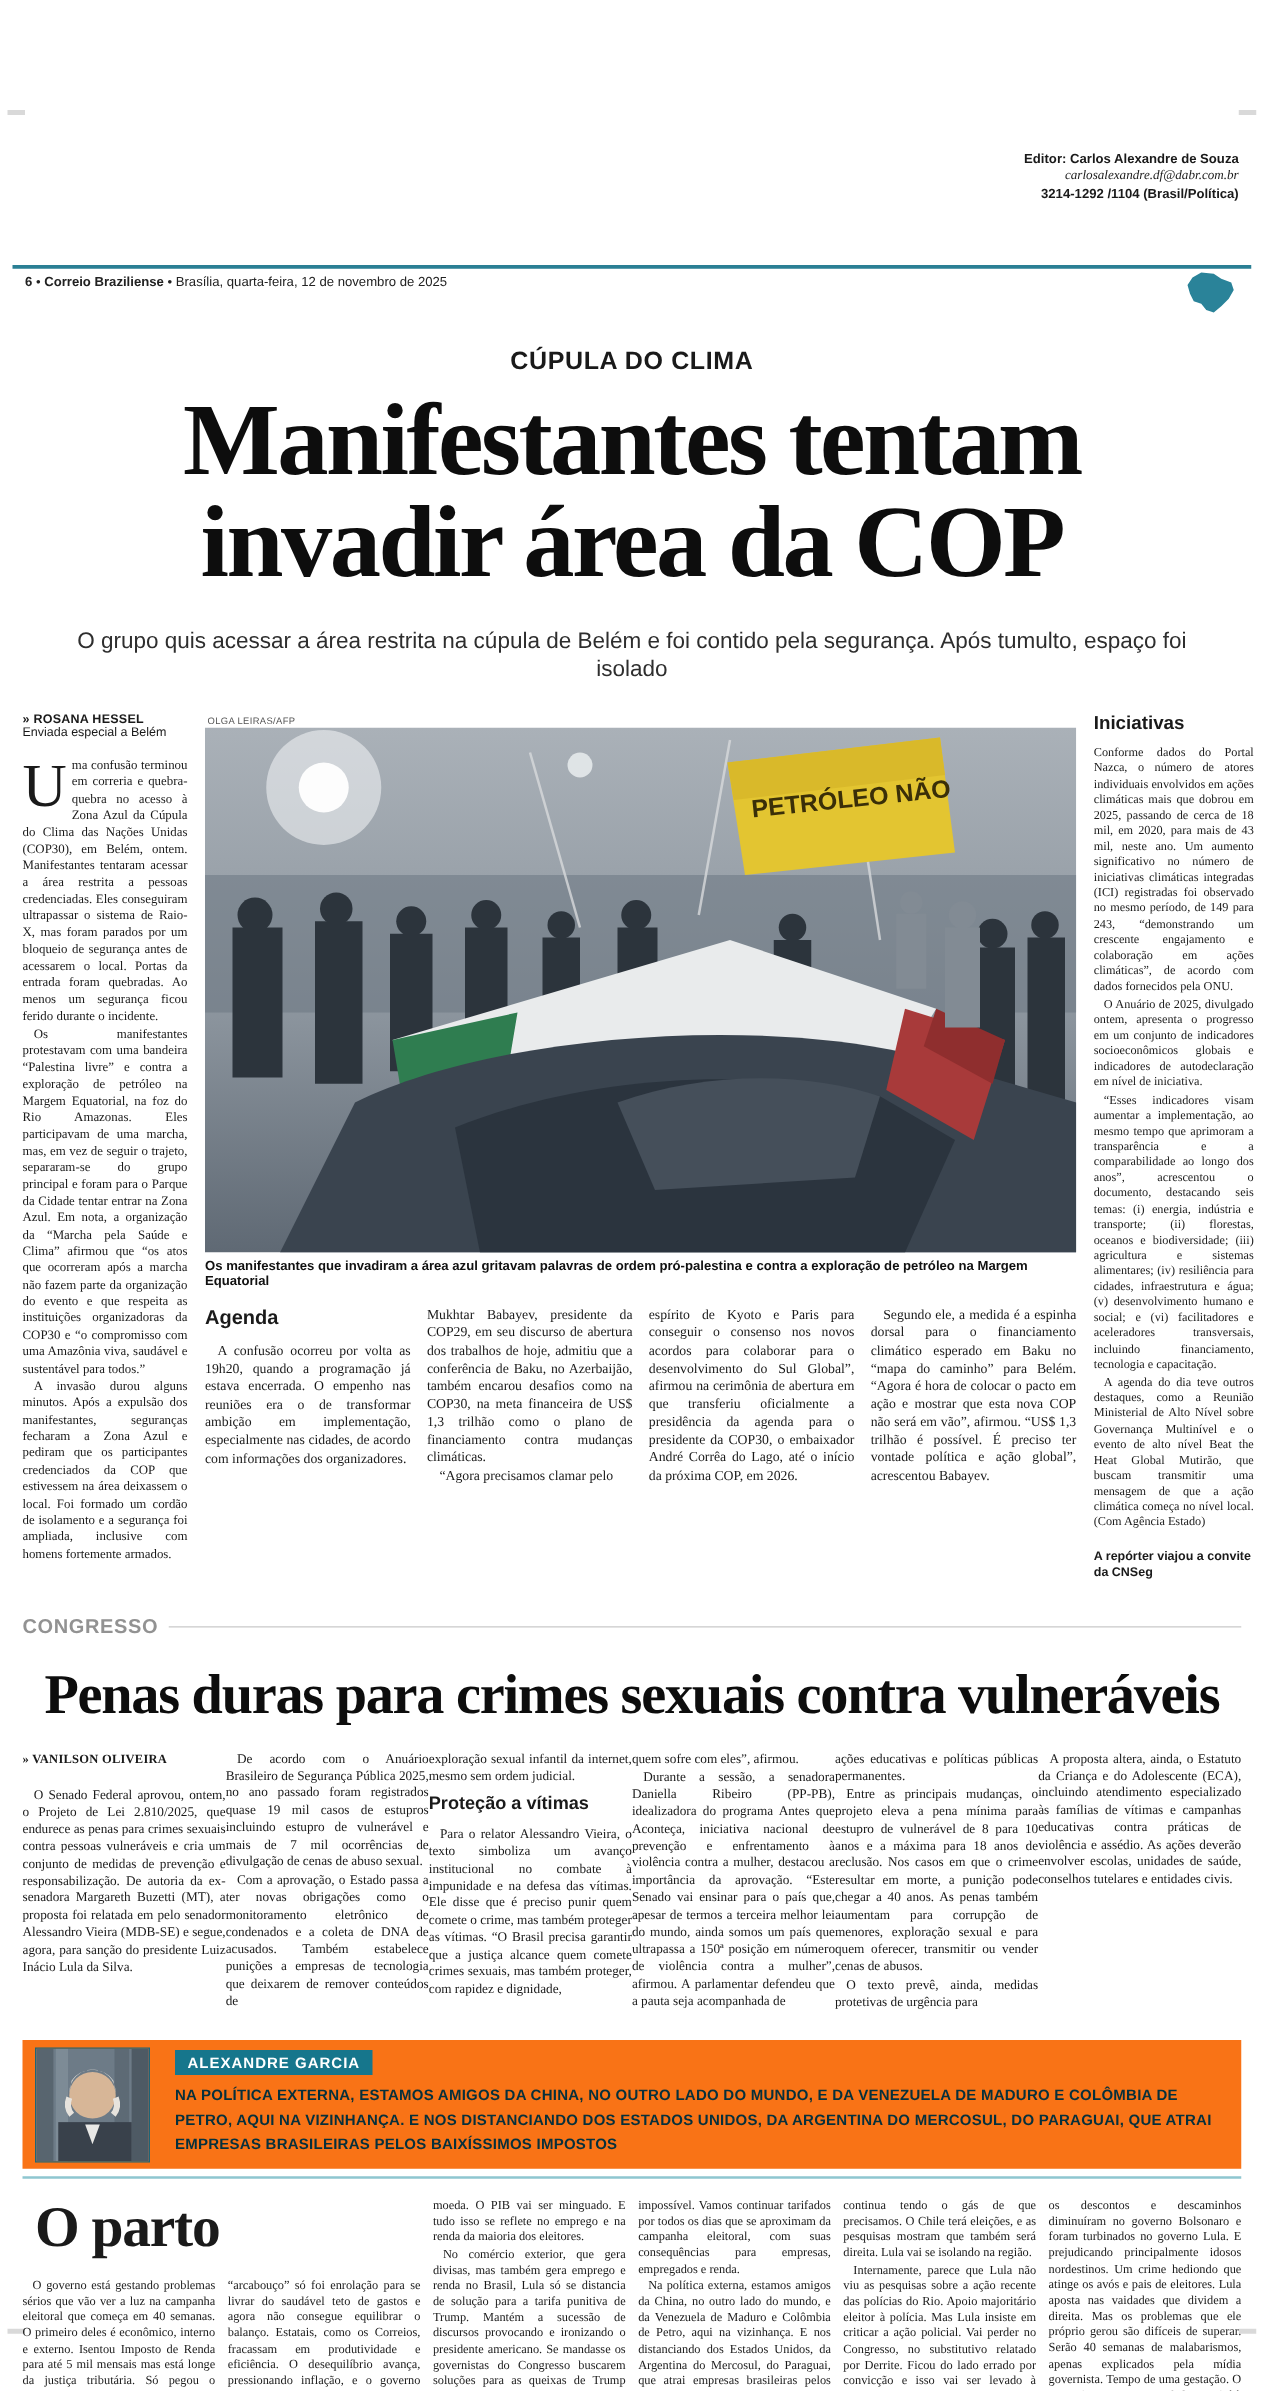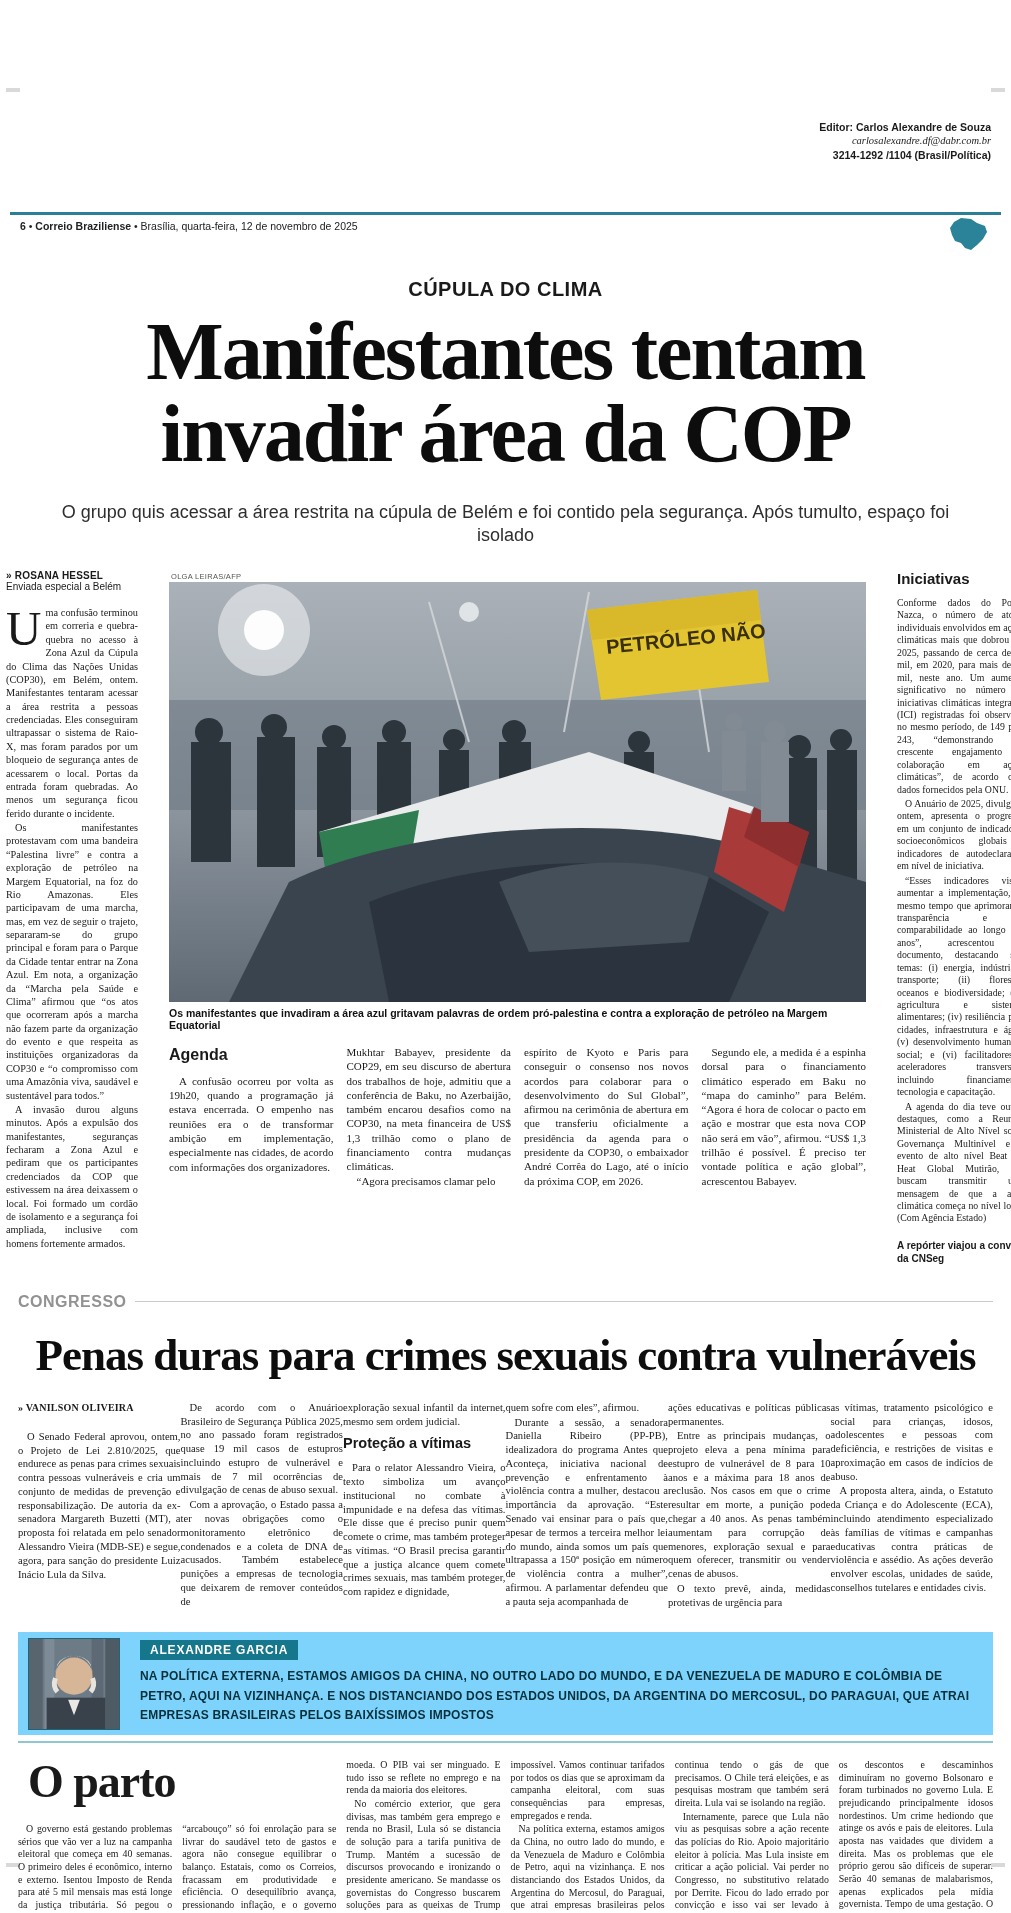--- a/index.html
+++ b/index.html
@@ -22,21 +22,21 @@
   .teal-rule { height:3px; background:#2a7f94; margin:0 10px; }
   .folio-row { position:relative; padding:5px 20px 0 20px; font-size:10.5px; color:#222; }
   .folio b { font-weight:700; }
   .map-icon { position:absolute; right:22px; top:2px; }
 
   
   .kicker { text-align:center; font-size:20px; font-weight:700; letter-spacing:.5px; margin-top:46px; }
   .headline { text-align:center; font-family:"Liberation Serif", serif; font-weight:700; font-size:82px; line-height:1.0; letter-spacing:-2px; color:#0d0d0d; margin-top:10px; }
   .subhead { text-align:center; font-size:18px; color:#2e2e2e; margin:26px 40px 0 40px; line-height:1.25; }
 
-  .lead-body { display:flex; gap:31px; margin:24px 18px 0 6px; }
+  .lead-body { display:flex; gap:14px; margin:24px 18px 0 18px; }
   .lcol { width:132px; flex:none; }
   .byline { font-size:10px; font-weight:700; letter-spacing:.2px; }
   .byline-role { font-size:10px; margin-bottom:14px; }
   .serif-col { font-family:"Liberation Serif", serif; font-size:10.3px; line-height:1.3; text-align:justify; }
   .serif-col p { margin-bottom:1px; }
   .serif-col p.ind { text-indent:9px; }
   .dropcap { float:left; font-family:"Liberation Serif", serif; font-size:49px; line-height:.82; font-weight:400; padding:3px 4px 0 0; }
 
   .mid { width:697px; flex:none; }
   .credit { font-size:7.5px; color:#555; letter-spacing:.3px; margin:2px 0 1px 2px; }
@@ -61,21 +61,21 @@
   .sec-line { flex:1; height:1px; background:#c9c9c9; }
   .congresso h2 { font-family:"Liberation Serif", serif; font-weight:700; font-size:45px; letter-spacing:-1px; text-align:center; margin:18px 0 20px 0; color:#0d0d0d; }
   .ccols { display:flex; gap:0; }
   .ccol { flex:1 1 0; font-family:"Liberation Serif", serif; font-size:10.6px; line-height:1.3; text-align:justify; }
   .ccol p { text-indent:9px; margin-bottom:1px; }
   .ccol p.noind { text-indent:0; }
   .ccol .byline { display:block; margin-bottom:16px; }
   .ccol h4 { font-family:"Liberation Sans", sans-serif; font-size:14.5px; margin:6px 0 8px 0; }
 
   
-  .garcia { position:relative; margin:22px 18px 0 18px; background:#7dd3fc; min-height:102px; padding:8px 14px 10px 122px; }
+  .garcia { position:relative; margin:22px 18px 0 18px; background:#f97316; min-height:102px; padding:8px 14px 10px 122px; }
   .garcia-photo { position:absolute; left:10px; top:6px; width:92px; height:92px; border:1px solid #1d6577; }
   .garcia-name { display:inline-block; background:#16768c; color:#fff; font-size:12px; font-weight:700; letter-spacing:.8px; padding:3px 10px; margin-bottom:7px; }
   .garcia-quote { color:#06303c; font-weight:700; font-size:12px; line-height:1.6; letter-spacing:.2px; }
   .garcia-underline { height:2px; background:#8fc6d0; margin:6px 18px 0 18px; }
 
   
   .oparto { position:relative; margin:16px 18px 0 18px; }
   .oparto-title { position:absolute; left:10px; top:-4px; font-family:"Liberation Serif", serif; font-weight:700; font-size:46px; letter-spacing:-1px; }
   .ocols { display:flex; gap:10px; }
   .ocol { flex:1 1 0; font-family:"Liberation Serif", serif; font-size:9.9px; line-height:1.28; text-align:justify; }
@@ -262,21 +262,20 @@
       <div class="ccol">
         <p class="noind">quem sofre com eles”, afirmou.</p>
         <p>Durante a sessão, a senadora Daniella Ribeiro (PP-PB), idealizadora do programa Antes que Aconteça, iniciativa nacional de prevenção e enfrentamento à violência contra a mulher, destacou a importância da aprovação. “Este Senado vai ensinar para o país que, apesar de termos a terceira melhor lei do mundo, ainda somos um país que ultrapassa a 150ª posição em número de violência contra a mulher”, afirmou. A parlamentar defendeu que a pauta seja acompanhada de</p>
       </div>
       <div class="ccol">
         <p class="noind">ações educativas e políticas públicas permanentes.</p>
         <p>Entre as principais mudanças, o projeto eleva a pena mínima para estupro de vulnerável de 8 para 10 anos e a máxima para 18 anos de reclusão. Nos casos em que o crime resultar em morte, a punição pode chegar a 40 anos. As penas também aumentam para corrupção de menores, exploração sexual e para quem oferecer, transmitir ou vender cenas de abusos.</p>
         <p>O texto prevê, ainda, medidas protetivas de urgência para</p>
       </div>
       <div class="ccol">
-        <p class="noind">as vítimas, tratamento psicológico e social para crianças, idosos, adolescentes e pessoas com deficiência, e restrições de visitas e aproximação em casos de indícios de abuso.</p>
         <p>A proposta altera, ainda, o Estatuto da Criança e do Adolescente (ECA), incluindo atendimento especializado às famílias de vítimas e campanhas educativas contra práticas de violência e assédio. As ações deverão envolver escolas, unidades de saúde, conselhos tutelares e entidades civis.</p>
       </div>
     </div>
   </section>
 
   <section class="garcia">
     <svg class="garcia-photo" viewBox="0 0 92 92" preserveAspectRatio="none">
       <rect width="92" height="92" fill="#6d7b87"></rect>
       <rect x="0" y="0" width="14" height="92" fill="#58656f"></rect>
       <rect x="16" y="0" width="10" height="92" fill="#7d8b96"></rect>

